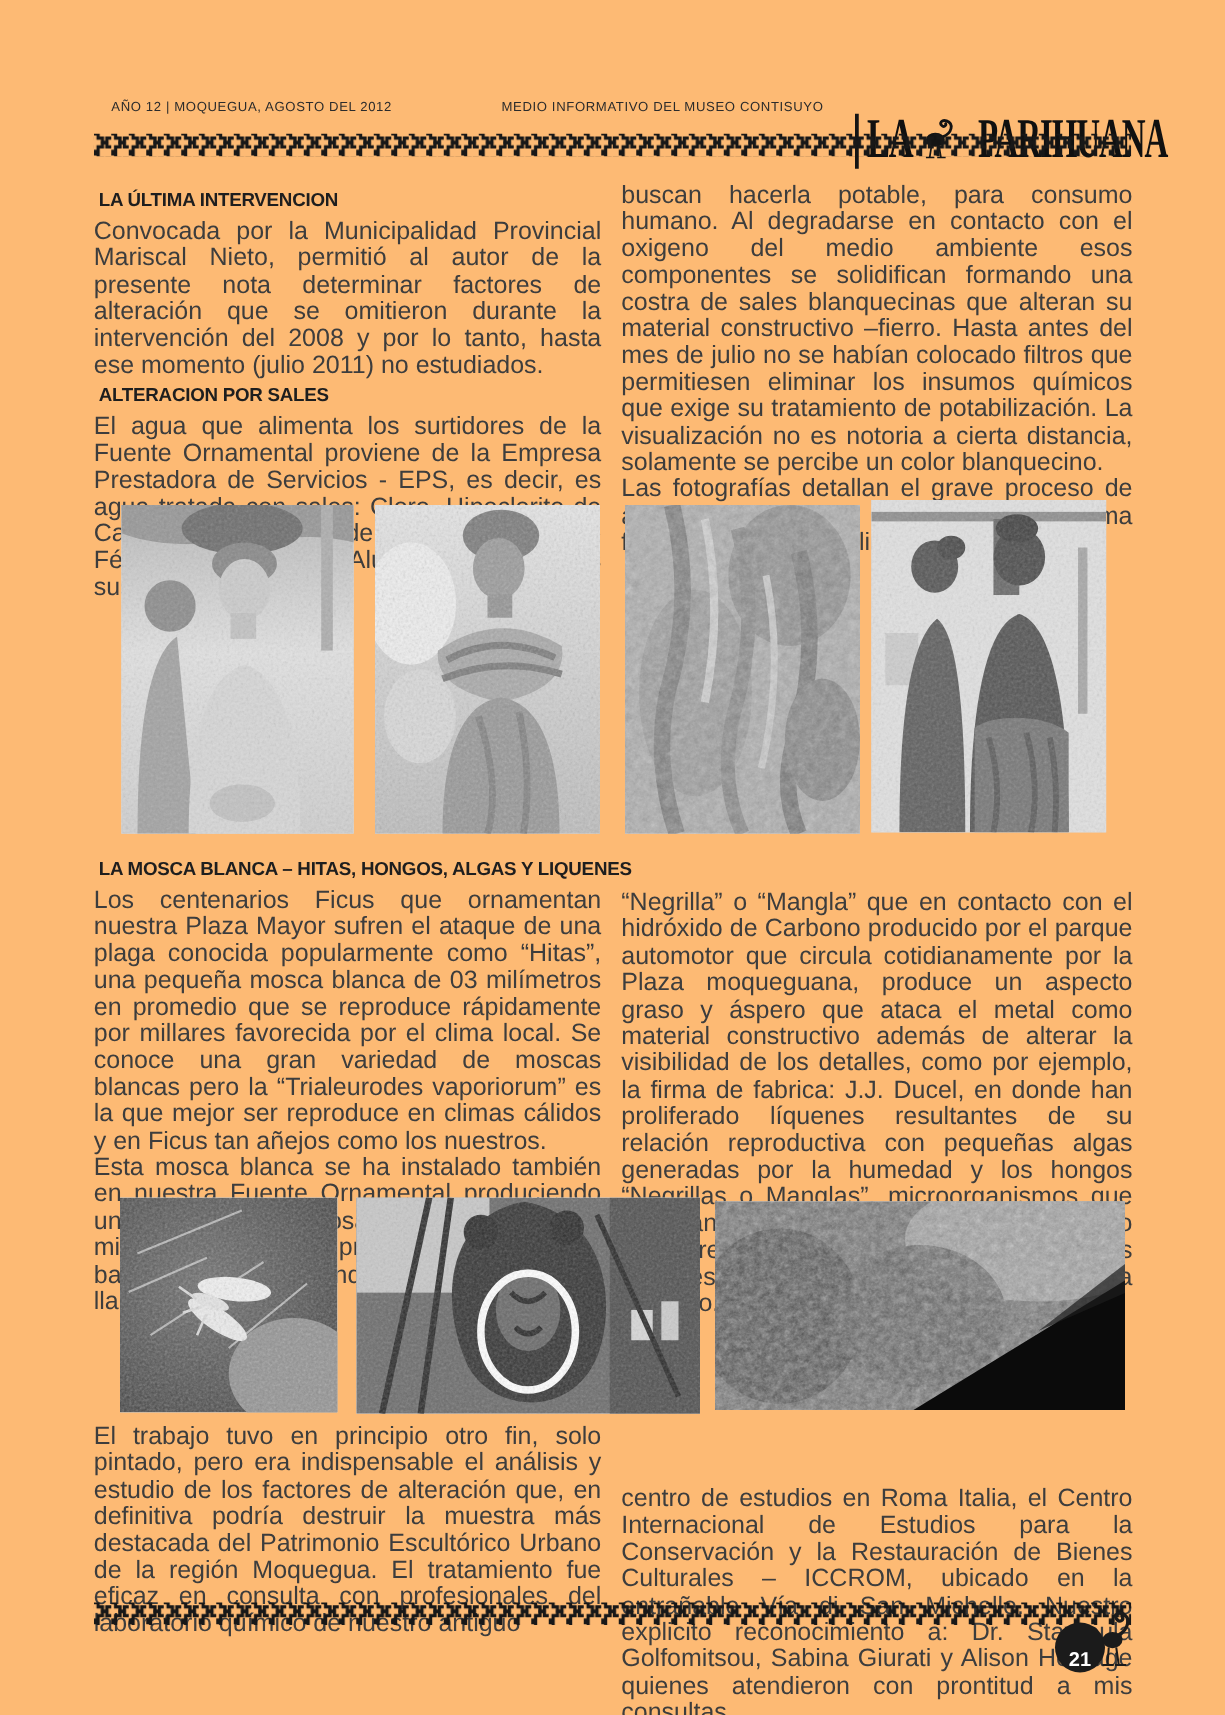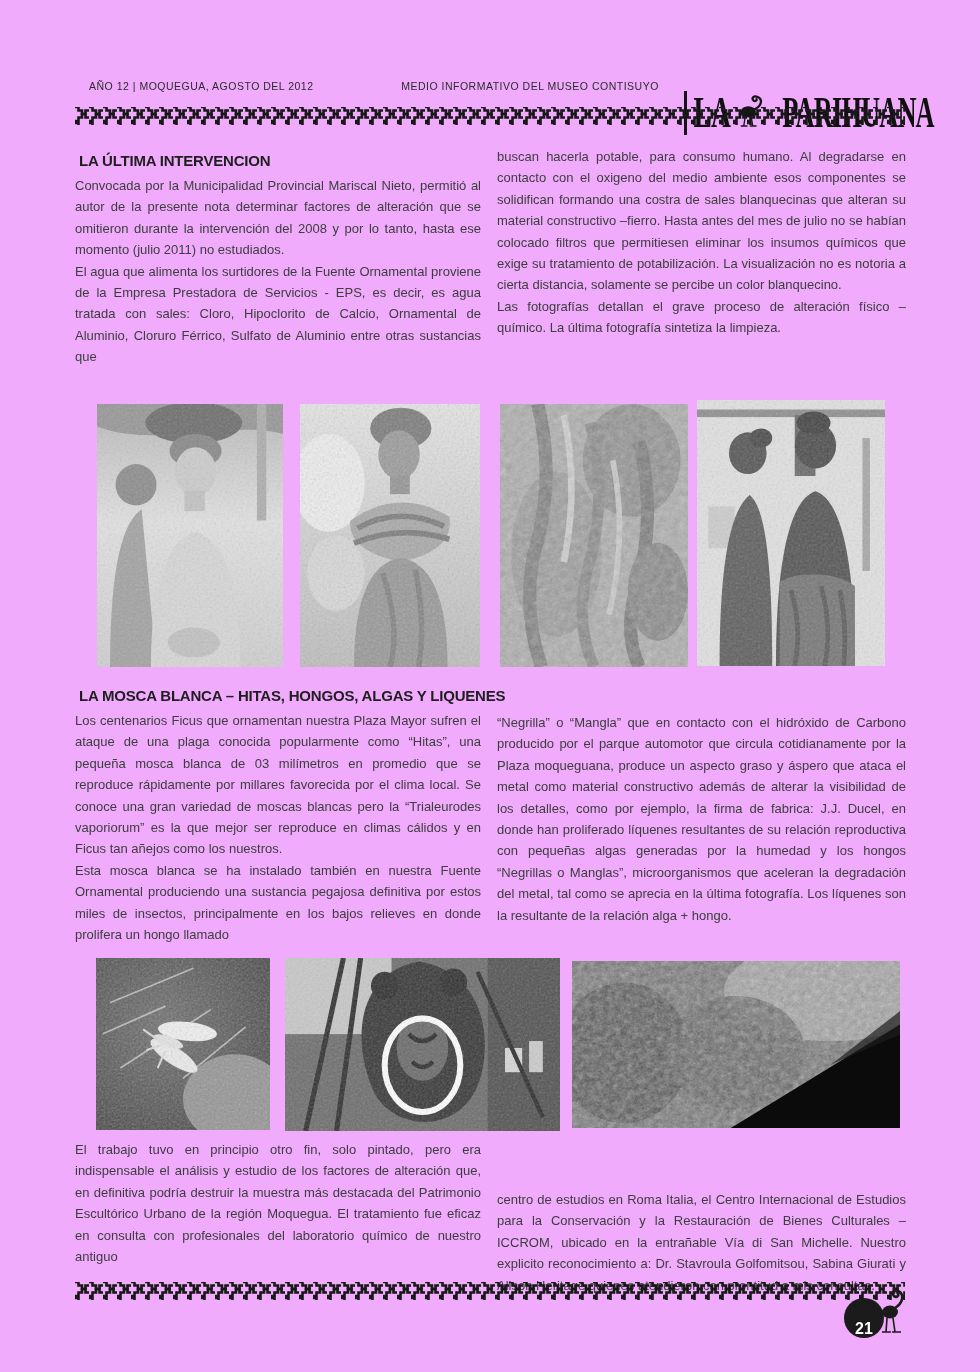--- a/index.html
+++ b/index.html
@@ -1,16 +1,16 @@
 <!DOCTYPE html>
 <html lang="es"><head>
 <meta charset="utf-8">
 <style>
   html,body{margin:0;padding:0;background:#ffffff;}
-  .page{position:relative;width:980px;height:1372px;background:#f0abfc;overflow:hidden;
+  .page{position:relative;width:980px;height:1372px;background:#fdba74;overflow:hidden;
         font-family:"Liberation Sans",sans-serif;color:#3d3d3d;}
 
   
   .hdr-small{position:absolute;top:80px;font-size:10.5px;letter-spacing:.5px;color:#2b2b2b;white-space:nowrap;}
   .hdr-left{left:89px;}
   .hdr-center{left:380px;width:300px;text-align:center;}
   .masthead{position:absolute;left:684px;top:55px;height:50px;display:flex;align-items:center;gap:5px;margin-top:33px;}
   .masthead-bar{width:3px;height:44px;background:#141414;}
   .masthead-la,.masthead-name{font-family:"Liberation Serif",serif;font-weight:bold;color:#101010;
         font-size:30px;line-height:30px;display:inline-block;transform:scale(.92,1.5);transform-origin:50% 55%;letter-spacing:-1px;}
@@ -22,21 +22,21 @@
   .deco-top{top:106px;}
   .deco-bottom{top:1281px;}
   .deco svg{display:block;width:100%;height:100%;}
 
   
   .col{position:absolute;}
   .col-l{left:75px;width:406px;}
   .col-r{left:497px;width:409px;}
   .col h2{margin:4px;font-size:15px;line-height:21px;font-weight:bold;color:#1e1e1e;
           letter-spacing:-.2px;white-space:nowrap;}
-  .col p{margin:0;font-size:13px;line-height:21.4px;text-align:justify;color:#3d3d3d;}
+  .col p{margin:0;font-size:20px;line-height:21.4px;text-align:justify;color:#3d3d3d;}
 
   
   figure.photo{position:absolute;margin:0;overflow:hidden;background:#d9d9d9;}
   figure.photo svg{display:block;width:100%;height:100%;}
   .ph1{left:97px; top:404px;width:186px;height:263px;}
   .ph2{left:300px;top:404px;width:180px;height:263px;}
   .ph3{left:500px;top:404px;width:188px;height:263px;}
   .ph4{left:697px;top:400px;width:188px;height:266px;}
   .phb1{left:96px; top:958px;width:174px;height:172px;}
   .phb2{left:285px;top:958px;width:275px;height:173px;}
@@ -101,20 +101,21 @@
 
   <div class="deco deco-top">
     <svg viewBox="0 0 830 20" preserveAspectRatio="none">
         <rect x="0" y="1" width="830" height="18" fill="url(#fret)"></rect>
       </svg>
   </div>
 
   <div class="col col-l" style="top:146px;">
     <h2>LA ÚLTIMA INTERVENCION</h2>
     <p>Convocada por la Municipalidad Provincial Mariscal Nieto, permitió al autor de la presente nota determinar factores de alteración que se omitieron durante la intervención del 2008 y por lo tanto, hasta ese momento (julio 2011) no estudiados.</p>
+    <h2 style="margin-top:3px;">ALTERACION POR SALES</h2>
     <p>El agua que alimenta los surtidores de la Fuente Ornamental proviene de la Empresa Prestadora de Servicios - EPS, es decir, es agua tratada con sales: Cloro, Hipoclorito de Calcio, Ornamental de Aluminio, Cloruro Férrico, Sulfato de Aluminio entre otras sustancias que</p>
   </div>
 
   <div class="col col-r" style="top:146px;">
     <p>buscan hacerla potable, para consumo humano. Al degradarse en contacto con el oxigeno del medio ambiente esos componentes se solidifican formando una costra de sales blanquecinas que alteran su material constructivo –fierro. Hasta antes del mes de julio no se habían colocado filtros que permitiesen eliminar los insumos químicos que exige su tratamiento de potabilización. La visualización no es notoria a cierta distancia, solamente se percibe un color blanquecino.</p>
     <p>Las fotografías detallan el grave proceso de alteración físico – químico. La última fotografía sintetiza la limpieza.</p>
   </div>
 
   <figure class="photo ph1" role="img" aria-label="Estatua de la Fuente Ornamental con costra blanquecina de sales">
     <svg viewBox="0 0 100 140" preserveAspectRatio="none">

